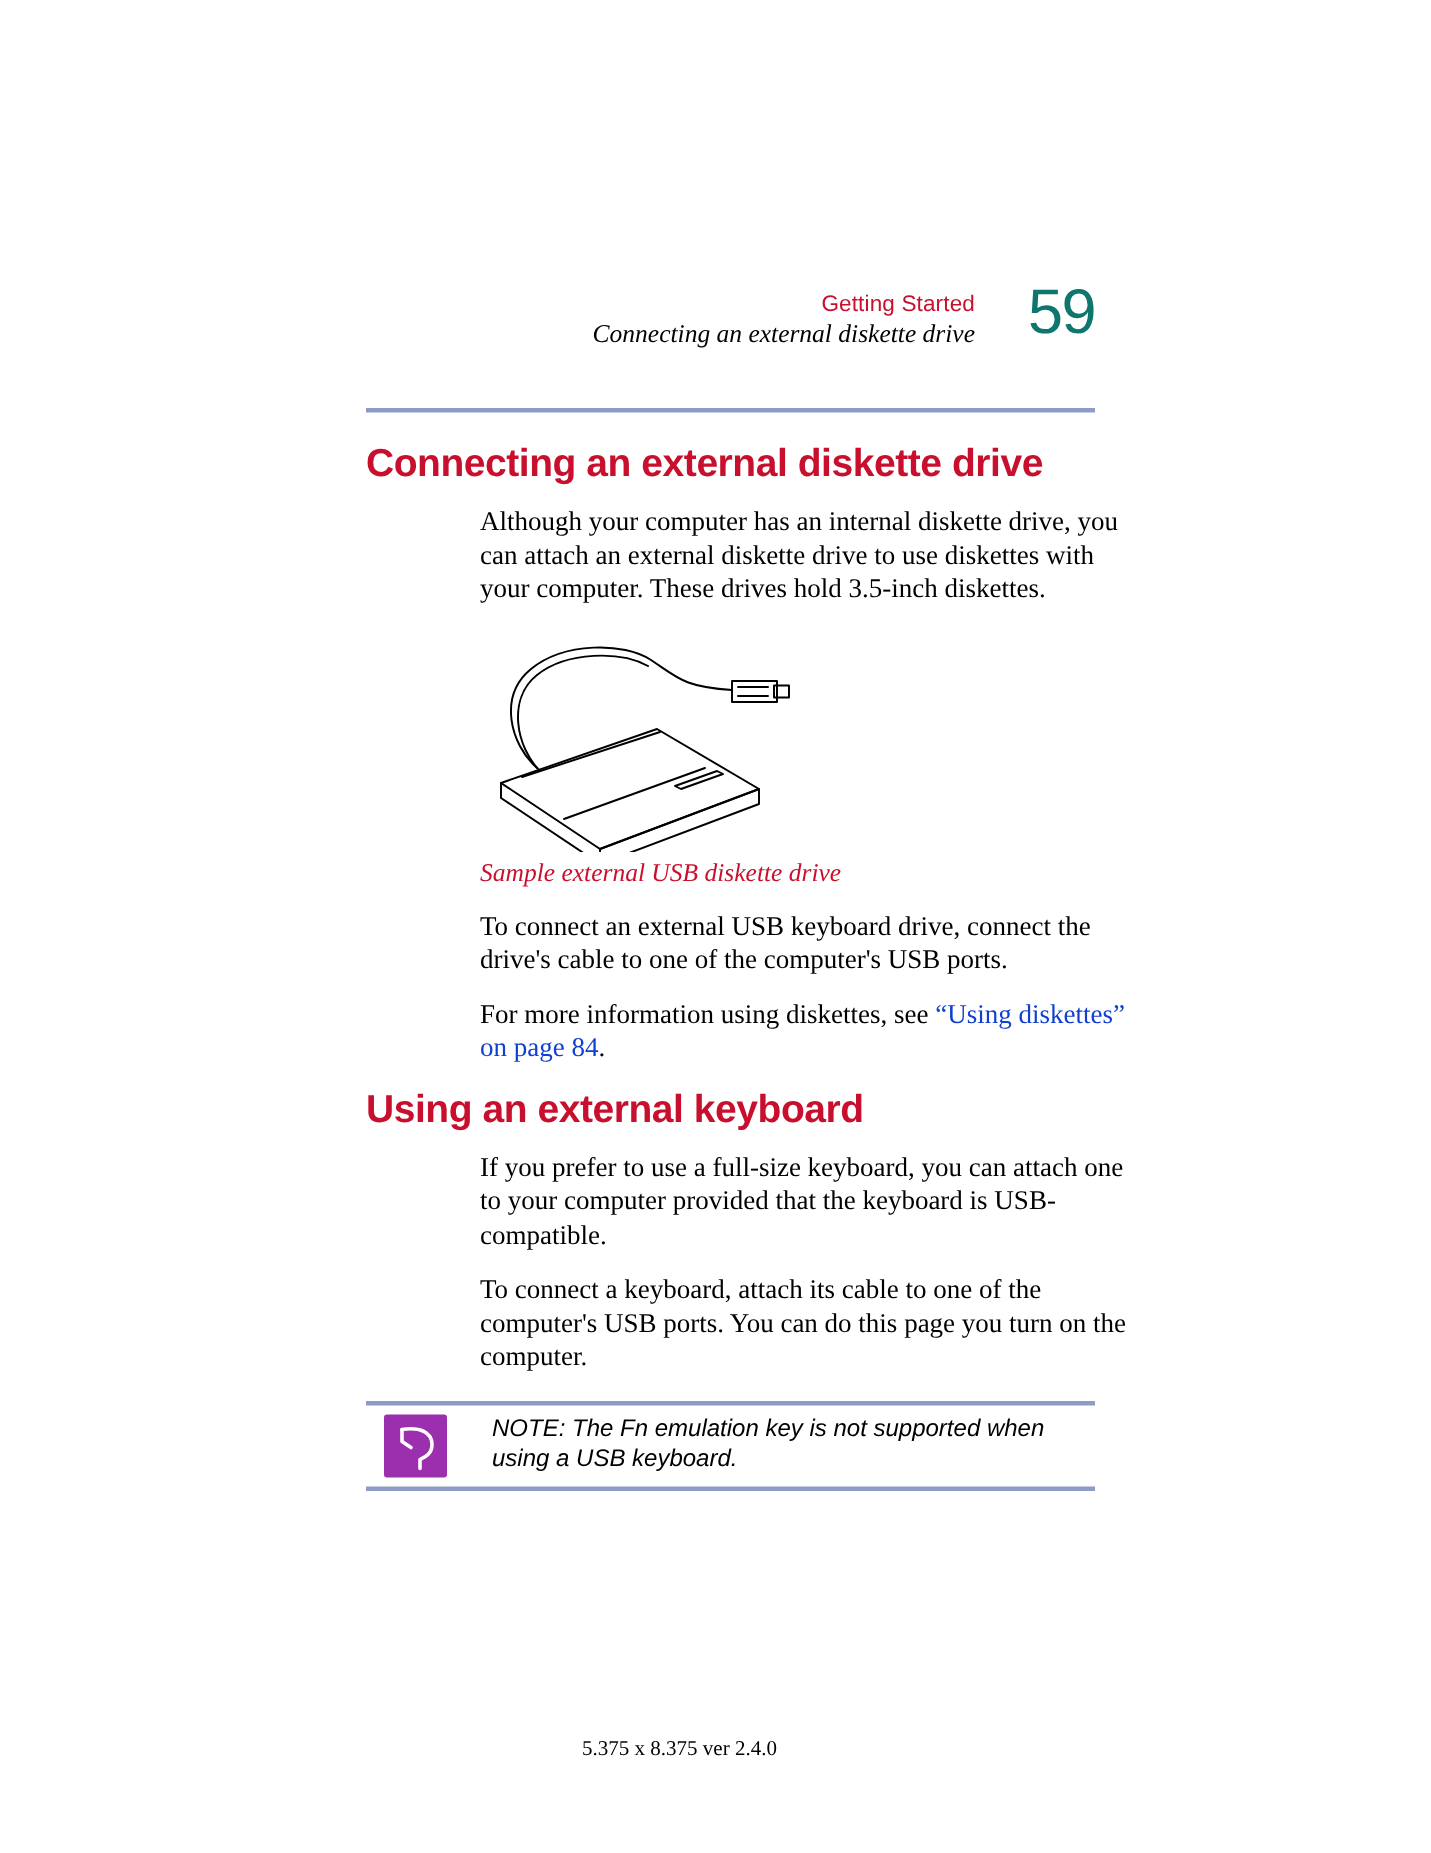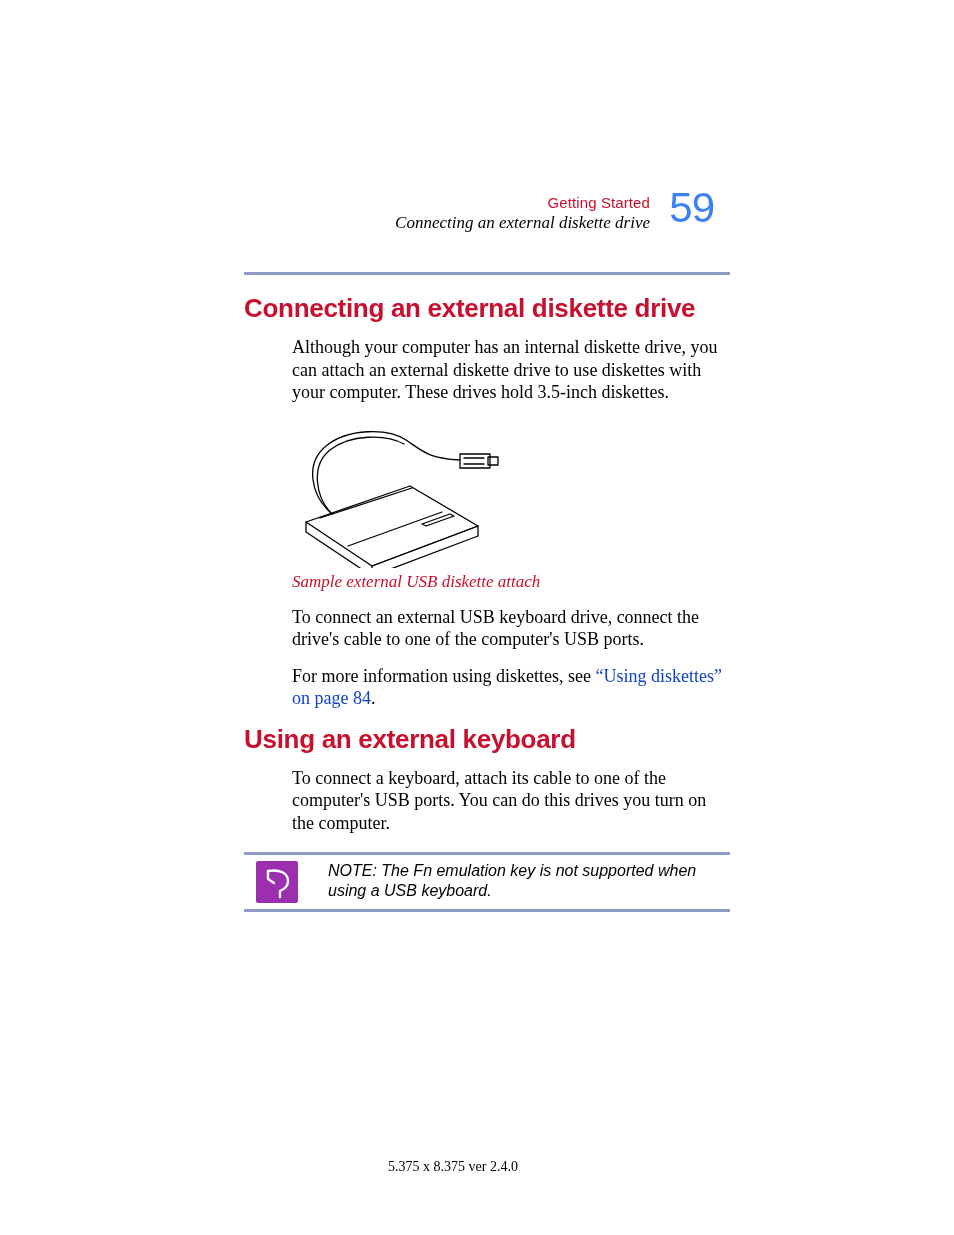--- a/index.html
+++ b/index.html
@@ -2,25 +2,25 @@
 <html><head>
 <meta charset="utf-8">
 <style>
   html,body{margin:0;padding:0;background:#fff;}
   body{width:954px;height:1235px;position:relative;font-family:"Times New Roman",Times,serif;color:#000;}
   .page{position:absolute;left:244px;top:190px;width:486px;}
   .runhead{position:relative;height:60px;margin-bottom:22px;}
   .runhead-text{position:absolute;right:80px;top:4px;text-align:right;}
   .chapter{font-family:"Helvetica Neue",Helvetica,Arial,sans-serif;font-weight:400;color:#c8102e;font-size:15px;letter-spacing:.1px;}
   .section-italic{font-style:italic;font-size:17px;margin-top:2px;}
-  .pagenum{position:absolute;right:16px;top:-6px;font-family:"Helvetica Neue",Helvetica,Arial,sans-serif;font-size:42px;color:#3b82f6;letter-spacing:-1px;}
+  .pagenum{position:absolute;right:0;top:-6px;font-family:"Helvetica Neue",Helvetica,Arial,sans-serif;font-size:42px;color:#0f766e;letter-spacing:-1px;}
   .rule{background:#8e9cc5;}
   .rule-top{height:3px;margin:0 0 18px 0;}
   h1.sec{font-family:"Helvetica Neue",Helvetica,Arial,sans-serif;font-weight:700;color:#c8102e;font-size:26px;margin:0 0 12px 0;letter-spacing:-.3px;}
-  .body-col{margin-left:48px;width:434px;}
+  .body-col{margin-left:76px;width:434px;}
   p.body{font-size:18px;line-height:1.25;margin:0 0 14px 0;}
   .caption{font-style:italic;color:#c8102e;font-size:17px;margin:4px 0 14px 0;}
   a.xref{color:#1040d0;text-decoration:none;}
   .figure{margin:4px 0 2px 0;}
   .figure svg{display:block;}
   .note-block{margin-top:18px;}
   .note-rule{height:3px;background:#8e9cc5;}
   .note-row{display:flex;align-items:flex-start;padding:6px 12px;}
   .note-icon{flex:0 0 42px;height:42px;margin-right:30px;background:#9b2fae;border-radius:2px;position:relative;}
   .note-icon svg{position:absolute;left:2px;top:2px;}
@@ -63,33 +63,34 @@
           <path d="M38 94 C20 78 12 46 34 28 C56 10 96 10 114 22 C132 34 136 40 168 42"></path>
           <path d="M40 96 C24 80 18 48 38 32 C58 16 94 16 112 26"></path>
 
           <rect x="168" y="36" width="30" height="14"></rect>
           <rect x="196" y="39" width="10" height="8"></rect>
           <path d="M172 40 L192 40 M172 46 L192 46"></path>
         </g>
       </svg>
     </div>
 
-    <div class="caption">Sample external USB diskette attach</div>
+    <div class="caption">Sample external USB diskette drive</div>
 
     <p class="body">To connect an external USB keyboard drive, connect the drive's cable to one of the computer's USB ports.</p>
 
     <p class="body">
       <span>For more information using diskettes, see </span><a class="xref" href="#">“Using diskettes” on page 84</a><span>.</span>
     </p>
   </div>
 
   <h1 class="sec" style="margin-top:0;">Using an external keyboard</h1>
 
   <div class="body-col">
-    <p class="body">To connect a keyboard, attach its cable to one of the computer's USB ports. You can do this drives you turn on the computer.</p>
+    <p class="body">If you prefer to use a full-size keyboard, you can attach one to your computer provided that the keyboard is USB-compatible.</p>
+    <p class="body">To connect a keyboard, attach its cable to one of the computer's USB ports. You can do this page you turn on the computer.</p>
   </div>
 
   <div class="note-block">
     <div class="note-rule"></div>
     <div class="note-row">
       <div class="note-icon">
         <svg width="38" height="38" viewBox="0 0 38 38">
           <g fill="none" stroke="#fff" stroke-width="2.4" stroke-linecap="round" stroke-linejoin="round">
             <path d="M10 8 C22 6 30 10 30 18 C30 24 26 26 22 28 L22 34"></path>
             <path d="M10 8 L10 16 L16 20"></path>

